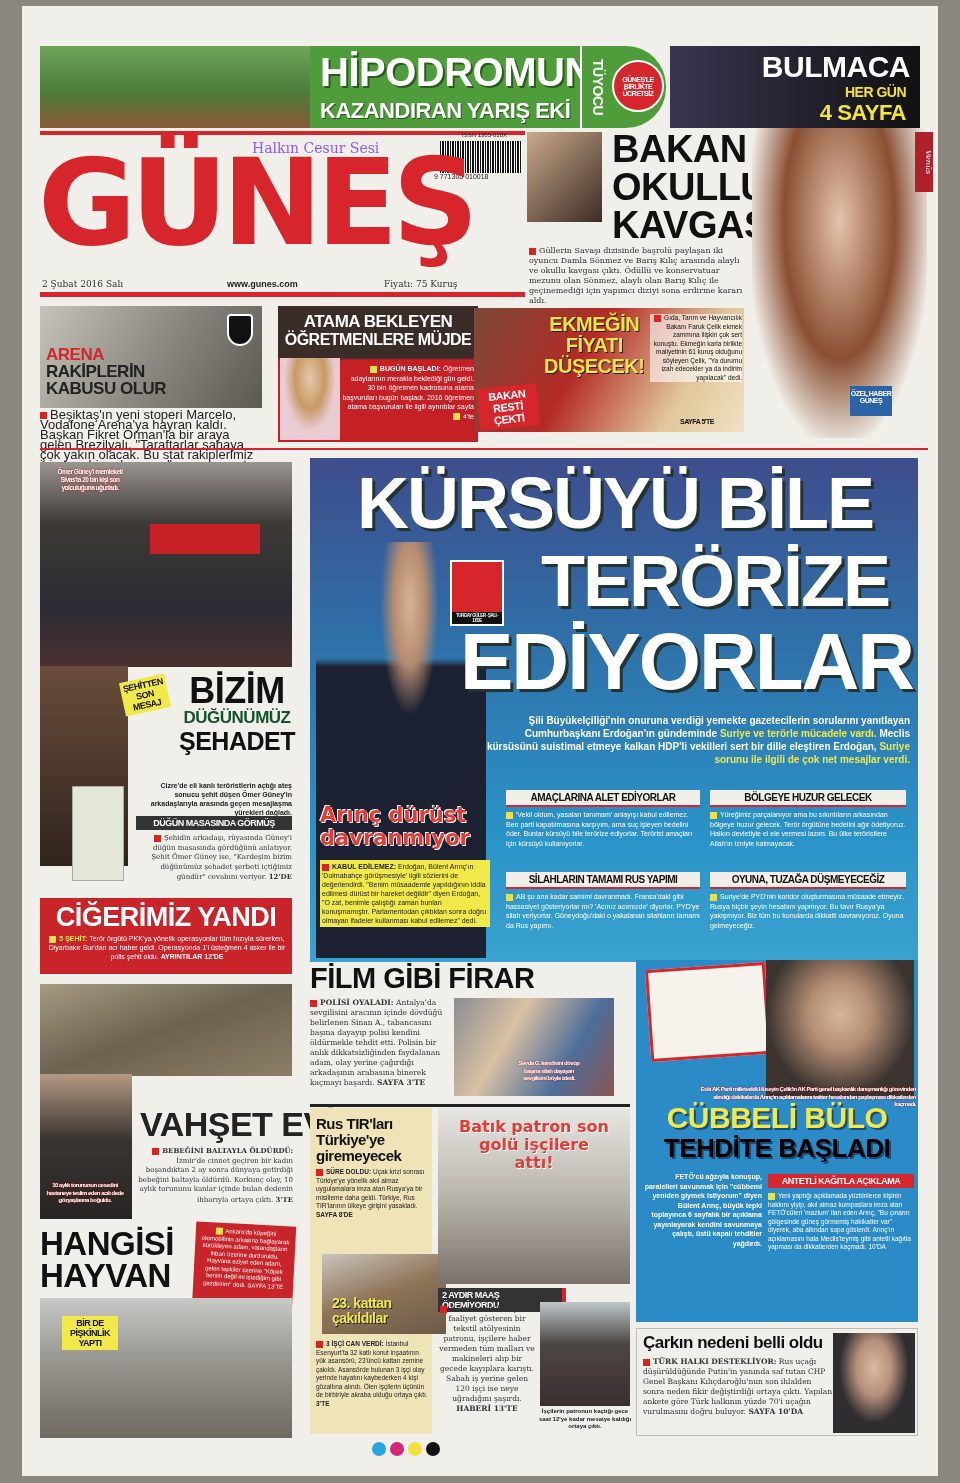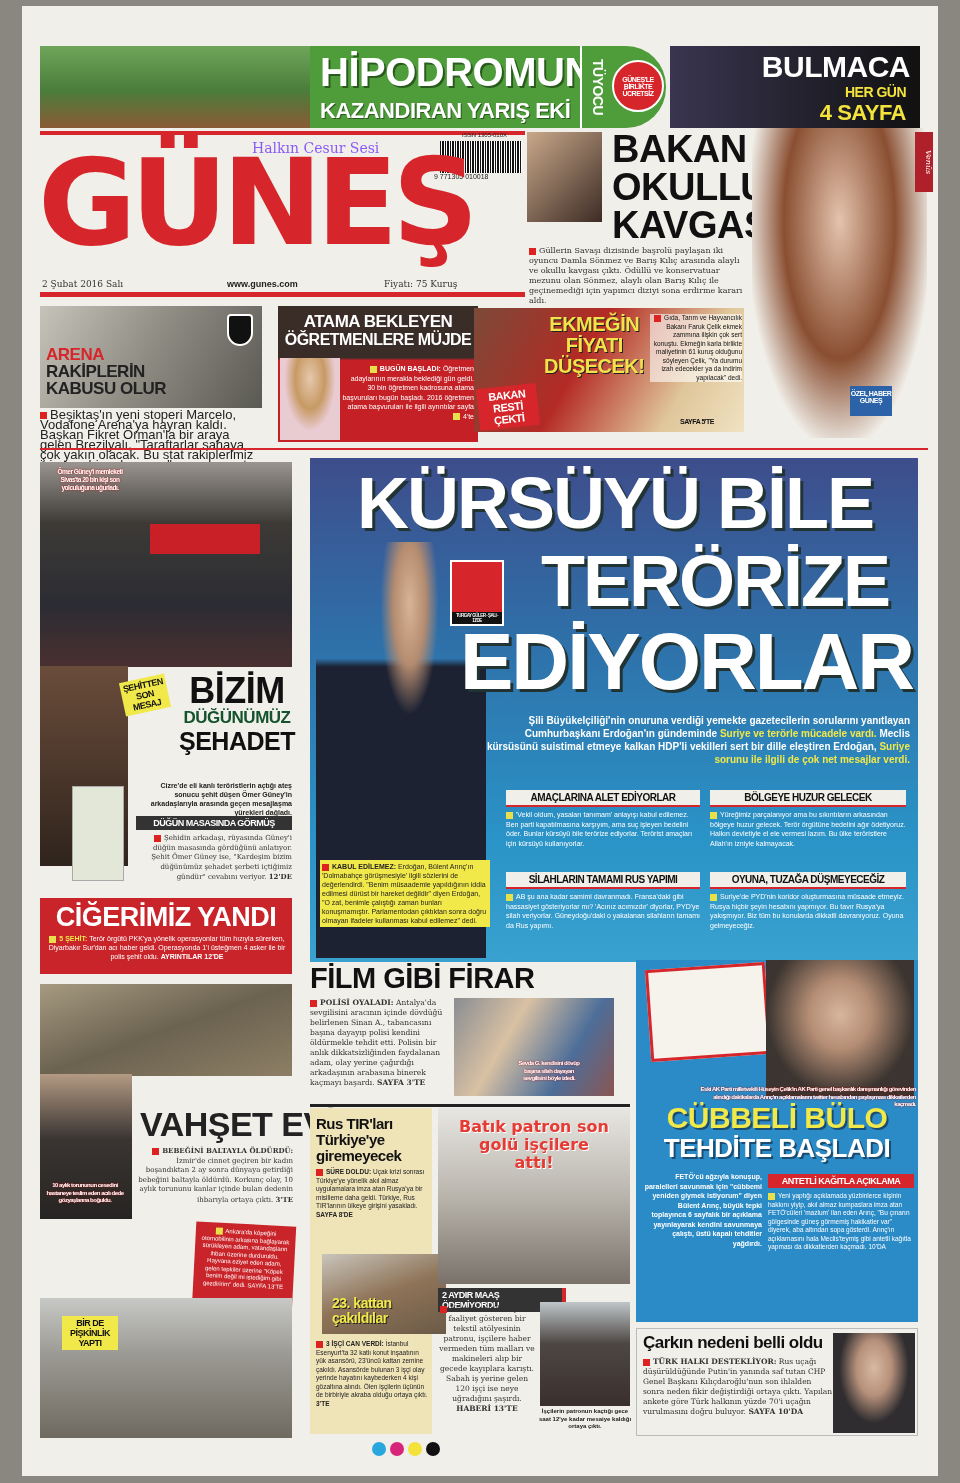--- a/index.html
+++ b/index.html
@@ -109,36 +109,44 @@
     <div class="abs" style="left:6px;top:36px;width:242px;font-size:7px;line-height:9px;color:#fff;text-align:center"><span class="bul y"></span><b style="color:#f1e84a">5 ŞEHİT:</b> <span>Terör örgütü PKK'ya yönelik operasyonlar tüm hızıyla sürerken, Diyarbakır Sur'dan acı haber geldi. Operasyonda 1'i üsteğmen 4 asker ile bir polis şehit oldu.</span> <b>AYRINTILAR 12'DE</b></div>
   </div>
 
   <div class="abs" style="left:18px;top:978px;width:252px;height:92px;background:linear-gradient(160deg,#a69a80 0%,#6b6250 50%,#8d7f65 100%)"></div>
   <div class="abs" style="left:18px;top:1068px;width:92px;height:145px;background:linear-gradient(180deg,#b39a83 0%,#3a3532 45%,#262422 100%)">
     <div class="abs cond" style="left:4px;top:108px;width:82px;font-size:6px;line-height:7.5px;color:#fff;text-align:center;text-shadow:0 0 2px #c00">10 aylık torununun cesedini hastaneye teslim eden acılı dede gözyaşlarına boğuldu.</div>
   </div>
   <div class="abs cond" style="left:118px;top:1100px;font-size:34px;line-height:36px;color:#222">VAHŞET EVİ</div>
   <div class="abs ser" style="left:116px;top:1140px;width:155px;font-size:7px;line-height:9.5px;color:#333;text-align:right"><span class="bul"></span><b style="color:#333">BEBEĞİNİ BALTAYLA ÖLDÜRDÜ:</b> <span>İzmir'de cinnet geçiren bir kadın boşandıktan 2 ay sonra dünyaya getirdiği bebeğini baltayla öldürdü. Korkunç olay, 10 aylık torununu kanlar içinde bulan dedenin ihbarıyla ortaya çıktı.</span> <b>3'TE</b></div>
 
+  <div class="abs cond" style="left:18px;top:1222px;font-size:33px;line-height:32px;color:#111">
+    <div>HANGİSİ</div>
+    <div>HAYVAN</div>
+  </div>
   <div class="abs" style="left:172px;top:1218px;width:100px;height:88px;background:#c8242a;transform:rotate(3deg)">
     <div style="padding:5px;font-size:6px;line-height:7.5px;color:#fff;text-align:center"><span class="bul y"></span><span>Ankara'da köpeğini otomobilinin arkasına bağlayarak sürükleyen adam, vatandaşların ihbarı üzerine durduruldu. Hayvana eziyet eden adam, gelen tepkiler üzerine "Köpek benim değil mi istediğim gibi gezdiririm" dedi.</span> <span>SAYFA 13'TE</span></div>
   </div>
   <div class="abs" style="left:18px;top:1292px;width:252px;height:140px;background:linear-gradient(180deg,#c7c9c6 0%,#9c9a94 40%,#6f6a60 100%)"></div>
   <div class="abs cond" style="left:40px;top:1310px;width:56px;font-size:9px;line-height:10px;background:#f1e84a;color:#111;text-align:center;padding:2px">BİR DE PİŞKİNLİK YAPTI</div>
 
   <div class="abs" style="left:288px;top:452px;width:608px;height:504px;background:linear-gradient(180deg,#3e4d8b 0%,#2f6fa8 35%,#2a93c7 75%,#3aa2d0 100%)">
     <div class="abs cond" style="left:10px;top:6px;width:590px;text-align:center;font-size:72px;line-height:78px;color:#fff;letter-spacing:-2px;text-shadow:3px 3px 0 #233">KÜRSÜYÜ BİLE</div>
     <div class="abs" style="left:6px;top:84px;width:170px;height:416px;background:radial-gradient(ellipse at 55% 15%,#d8b497 0%,#b58c70 12%,transparent 22%),linear-gradient(180deg,transparent 0%,transparent 28%,#1d2233 30%,#1d2233 100%)"></div>
     <div class="abs" style="left:140px;top:102px;width:54px;height:66px;background:#d7262b;border:2px solid #fff">
       <div class="abs cond" style="left:0;bottom:0;width:50px;font-size:4.5px;background:#111;color:#fff;text-align:center;padding:1px 0">TURGAY GÜLER - ŞALI - 11'DE</div>
     </div>
     <div class="abs cond" style="left:210px;top:84px;width:390px;text-align:center;font-size:72px;line-height:78px;color:#fff;letter-spacing:-2px;text-shadow:3px 3px 0 #233">TERÖRİZE</div>
     <div class="abs cond" style="left:150px;top:162px;width:450px;text-align:center;font-size:80px;line-height:84px;color:#fff;letter-spacing:-2px;text-shadow:3px 3px 0 #233">EDİYORLAR</div>
     <div class="abs" style="left:170px;top:256px;width:430px;font-size:10px;line-height:13px;color:#fff;text-align:right;font-weight:bold">
       <span>Şili Büyükelçiliği'nin onuruna verdiği yemekte gazetecilerin sorularını yanıtlayan Cumhurbaşkanı Erdoğan'ın gündeminde </span><span style="color:#f1e84a">Suriye ve terörle mücadele vardı.</span><span> Meclis kürsüsünü suistimal etmeye kalkan HDP'li vekilleri sert bir dille eleştiren Erdoğan, </span><span style="color:#f1e84a">Suriye sorunu ile ilgili de çok net mesajlar verdi.</span>
+    </div>
+    <div class="abs" style="left:10px;top:346px;font-family:'DejaVu Sans',sans-serif;font-weight:bold;font-size:21px;line-height:23px;color:#e63a34;text-shadow:1px 1px 0 #fff,-1px -1px 0 #fff">
+      <div>Arınç dürüst</div>
+      <div>davranmıyor</div>
     </div>
     <div class="abs" style="left:10px;top:402px;width:170px;font-size:7px;line-height:9px;background:#f1e84a;color:#222;padding:2px"><span class="bul"></span><b>KABUL EDİLEMEZ:</b> <span>Erdoğan, Bülent Arınç'ın 'Dolmabahçe görüşmesiyle' ilgili sözlerini de değerlendirdi. "Benim müsaademle yapıldığının iddia edilmesi dürüst bir hareket değildir" diyen Erdoğan, "O zat, benimle çalıştığı zaman bunları konuşmamıştır. Parlamentodan çıktıktan sonra doğru olmayan ifadeler kullanması kabul edilemez" dedi.</span></div>
 
     <div class="abs" style="left:196px;top:332px;width:194px">
       <div class="cond" style="background:#f1efe9;color:#111;font-size:10px;text-align:center;padding:2px 0;border-bottom:2px solid #d7262b">AMAÇLARINA ALET EDİYORLAR</div>
       <div style="font-size:7px;line-height:9.5px;color:#fff;margin-top:3px"><span class="bul y"></span><span>'Vekil oldum, yasaları tanımam' anlayışı kabul edilemez. Ben parti kapatılmasına karşıyım, ama suç işleyen bedelini öder. Bunlar kürsüyü bile terörize ediyorlar. Terörist amaçları için kürsüyü kullanıyorlar.</span></div>
     </div>
     <div class="abs" style="left:400px;top:332px;width:196px">
       <div class="cond" style="background:#f1efe9;color:#111;font-size:10px;text-align:center;padding:2px 0;border-bottom:2px solid #d7262b">BÖLGEYE HUZUR GELECEK</div>
       <div style="font-size:7px;line-height:9.5px;color:#fff;margin-top:3px"><span class="bul y"></span><span>Yüreğimiz parçalanıyor ama bu sıkıntıların arkasından bölgeye huzur gelecek. Terör örgütüne bedelini ağır ödetiyoruz. Halkın devletiyle el ele vermesi lazım. Bu ülke teröristlere Allah'ın izniyle kalmayacak.</span></div>
@@ -178,21 +186,21 @@
   <div class="abs cond" style="left:416px;top:1282px;width:128px;background:#333;color:#fff;font-size:9px;padding:2px 4px;border-right:4px solid #d7262b">2 AYDIR MAAŞ ÖDEMİYORDU</div>
   <div class="abs ser" style="left:416px;top:1298px;width:98px;font-size:7.5px;line-height:10px;color:#333;text-align:center"><span class="bul"></span><span>Kastamonu'da 3 yıldır faaliyet gösteren bir tekstil atölyesinin patronu, işçilere haber vermeden tüm malları ve makineleri alıp bir gecede kayıplara karıştı. Sabah iş yerine gelen 120 işçi ise neye uğradığını şaşırdı.</span> <b>HABERİ 13'TE</b></div>
   <div class="abs" style="left:518px;top:1296px;width:90px;height:104px;background:linear-gradient(180deg,#bfc6c9 0%,#4d4744 40%,#3a2f2e 100%)"></div>
   <div class="abs" style="left:516px;top:1402px;width:94px;font-size:6px;line-height:7.5px;font-weight:bold;color:#222;text-align:center">İşçilerin patronun kaçtığı gece saat 12'ye kadar mesaiye kaldığı ortaya çıktı.</div>
 
   <div class="abs" style="left:614px;top:954px;width:282px;height:362px;background:#2b8bc6">
     <div class="abs" style="left:12px;top:6px;width:120px;height:92px;background:#f6f3ec;border:3px solid #d7262b;transform:rotate(-4deg)"></div>
     <div class="abs" style="left:130px;top:0;width:148px;height:136px;background:radial-gradient(ellipse at 50% 40%,#d7b59d 0%,#b48d74 30%,#3b3430 70%)"></div>
     <div class="abs cond" style="left:60px;top:126px;width:220px;font-size:6px;line-height:7.5px;color:#fff;text-align:right;text-shadow:0 0 2px #c00">Eski AK Parti milletvekili Hüseyin Çelik'in AK Parti genel başkanlık danışmanlığı görevinden alındığı dakikalarda Arınç'ın açıklamalarını twitter hesabından paylaşması dikkatlerden kaçmadı.</div>
     <div class="abs cond" style="left:0;top:142px;width:282px;text-align:center;font-size:30px;line-height:32px;color:#f1e84a;text-shadow:2px 2px 0 #1b4d73">CÜBBELİ BÜLO</div>
-    <div class="abs cond" style="left:0;top:174px;width:282px;text-align:center;font-size:26px;line-height:28px;color:#ffffff;text-shadow:2px 2px 0 #1b4d73">TEHDİTE BAŞLADI</div>
+    <div class="abs cond" style="left:0;top:174px;width:282px;text-align:center;font-size:26px;line-height:28px;color:#000000;text-shadow:2px 2px 0 #1b4d73">TEHDİTE BAŞLADI</div>
     <div class="abs" style="left:6px;top:212px;width:120px;font-size:7px;line-height:9.5px;color:#fff;text-align:right;font-weight:bold"><span>FETÖ'cü ağzıyla konuşup, paralelleri savunmak için "cübbemi yeniden giymek istiyorum" diyen Bülent Arınç, büyük tepki toplayınca 6 sayfalık bir açıklama yayınlayarak kendini savunmaya çalıştı, üstü kapalı tehditler yağdırdı.</span></div>
     <div class="abs cond" style="left:132px;top:214px;width:146px;background:#d7262b;color:#fff;font-size:9px;text-align:center;padding:2px 0">ANTETLİ KAĞITLA AÇIKLAMA</div>
     <div class="abs" style="left:132px;top:232px;width:146px;font-size:6.5px;line-height:8.5px;color:#fff"><span class="bul y"></span><span>Yeni yaptığı açıklamada yüzbinlerce kişinin hakkını yiyip, akıl almaz kumpaslara imza atan FETÖ'cüleri 'mazlum' ilan eden Arınç, "Bu çınarın gölgesinde güneş görmemiş hakikatler var" diyerek, aba altından sopa gösterdi. Arınç'ın açıklamasını hala Meclis'teymiş gibi antetli kağıtla yapması da dikkatlerden kaçmadı.</span> <span>10'DA</span></div>
   </div>
 
   <div class="abs" style="left:614px;top:1322px;width:282px;height:108px;background:#f1efe9;border:1px solid #bbb">
     <div class="abs" style="left:6px;top:4px;font-size:17px;font-weight:bold;color:#111;letter-spacing:-0.5px">Çarkın nedeni belli oldu</div>
     <div class="abs ser" style="left:6px;top:28px;width:192px;font-size:7.5px;line-height:10px;color:#333"><span class="bul"></span><b>TÜRK HALKI DESTEKLİYOR:</b> <span>Rus uçağı düşürüldüğünde Putin'in yanında saf tutan CHP Genel Başkanı Kılıçdaroğlu'nun son ihlalden sonra neden fikir değiştirdiği ortaya çıktı. Yapılan ankete göre Türk halkının yüzde 70'i uçağın vurulmasını doğru buluyor.</span> <b>SAYFA 10'DA</b></div>
     <div class="abs" style="left:196px;top:4px;width:82px;height:100px;background:radial-gradient(ellipse at 50% 35%,#d9b9a2 0%,#b6907a 30%,#2f2d30 60%)"></div>
   </div>

